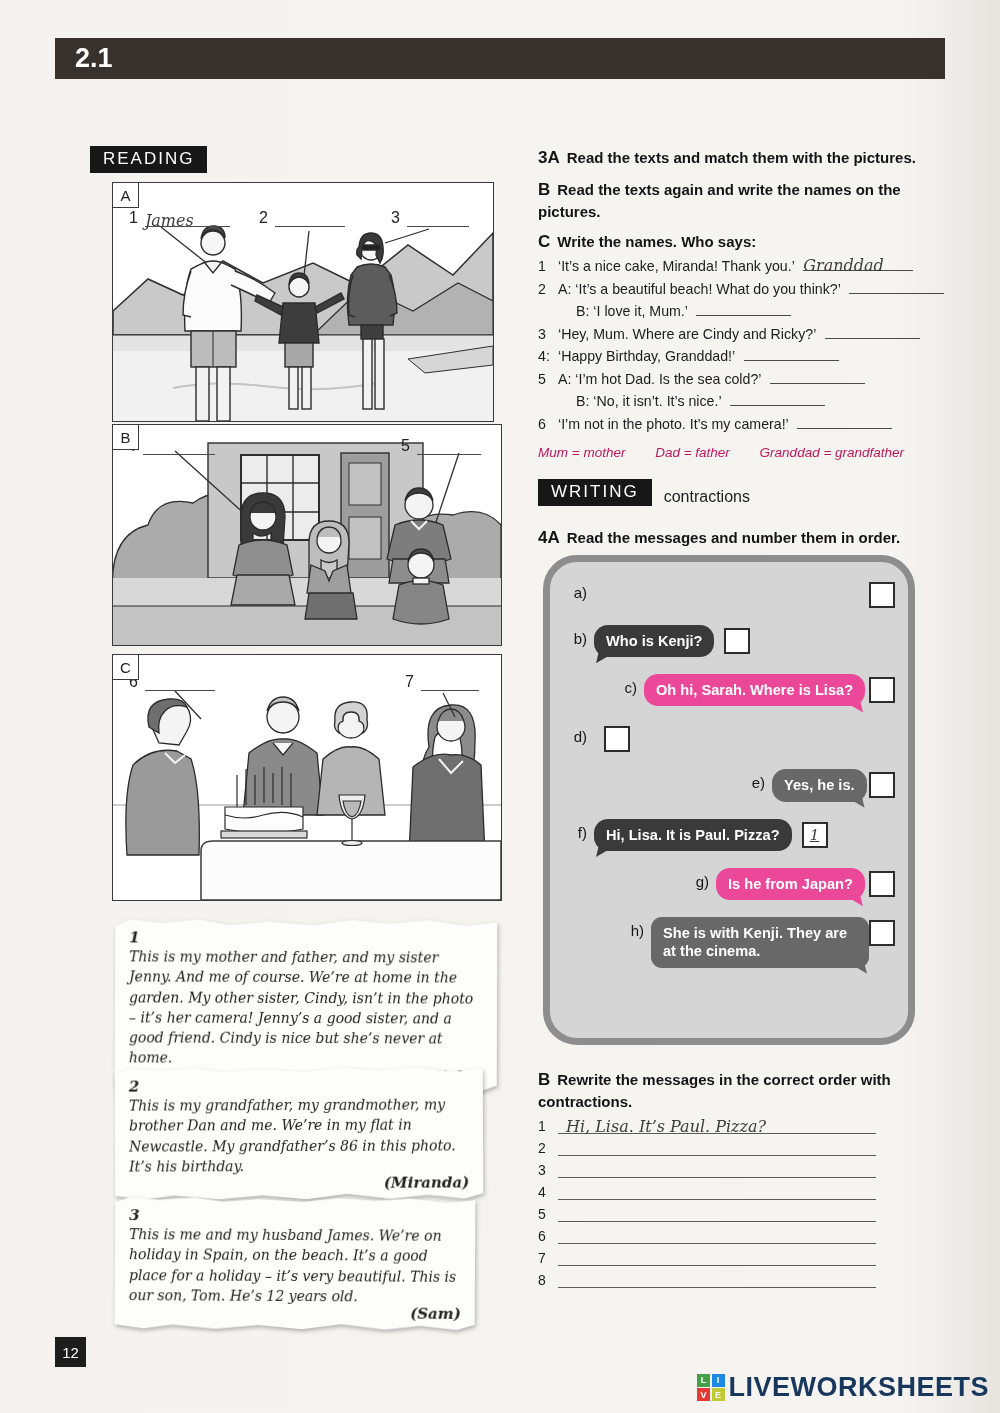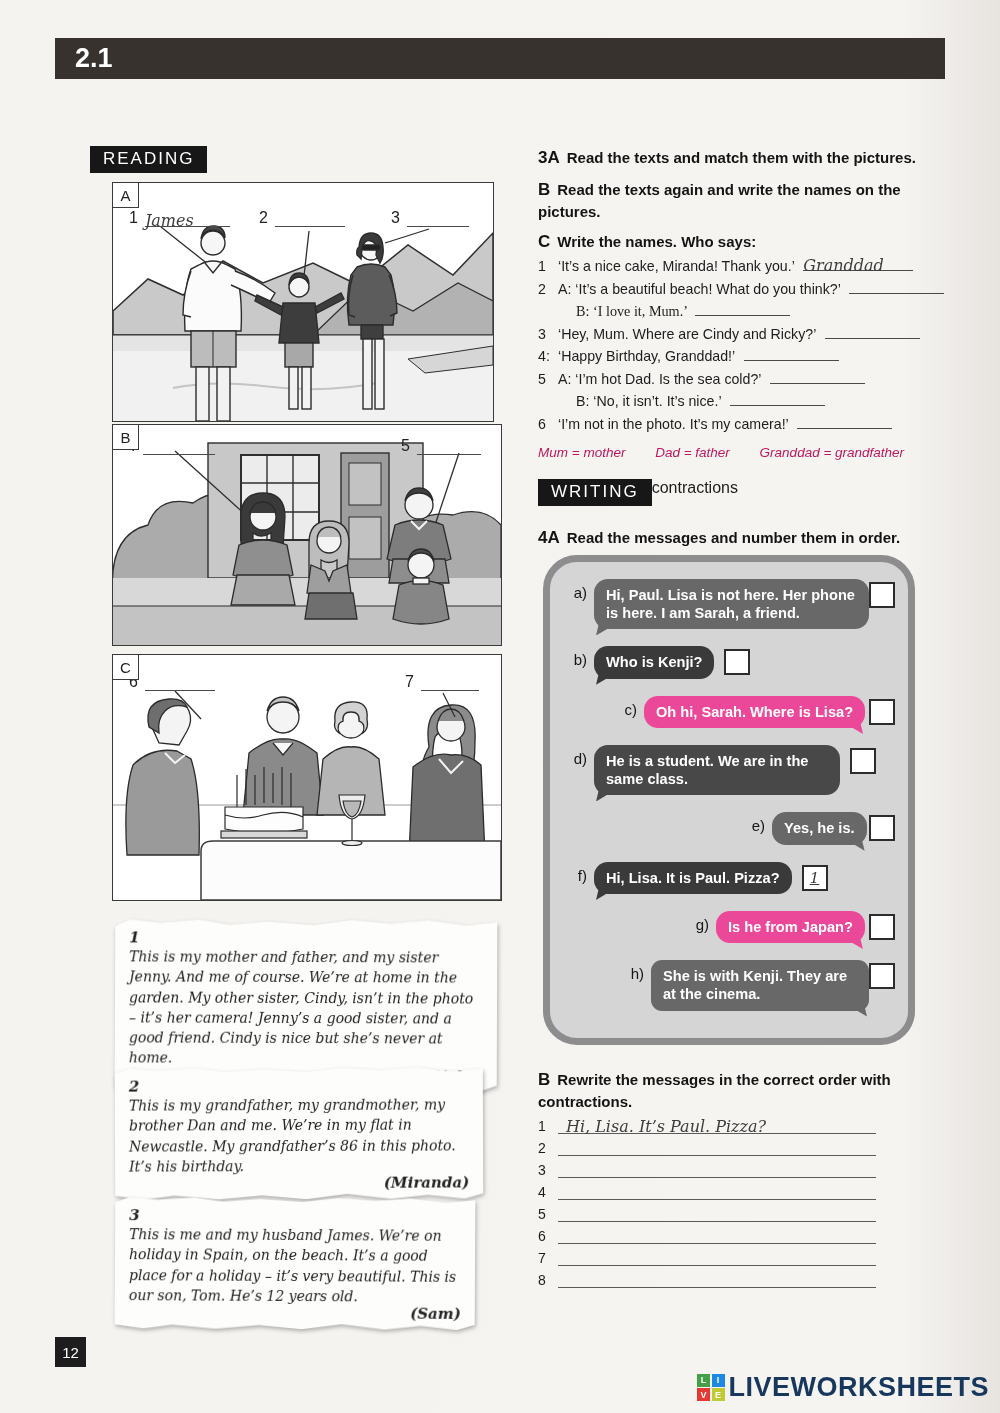--- a/index.html
+++ b/index.html
@@ -316,21 +316,21 @@
         <span class="c-text"><span>‘It’s a nice cake, Miranda! Thank you.’</span>
           <span class="blank w110"><span class="hand">Granddad</span></span></span>
       </div>
       <div class="c-item">
         <span class="c-num">2</span>
         <span class="c-text"><span>A: ‘It’s a beautiful beach! What do you think?’</span>
           <span class="blank w95"></span></span>
       </div>
       <div class="c-item">
         <span class="c-num"></span>
-        <span class="c-text" style="padding-left:18px;font-family:Liberation Serif, serif;"><span>B: ‘I love it, Mum.’</span>
+        <span class="c-text" style="padding-left:18px;"><span>B: ‘I love it, Mum.’</span>
           <span class="blank w95"></span></span>
       </div>
       <div class="c-item">
         <span class="c-num">3</span>
         <span class="c-text"><span>‘Hey, Mum. Where are Cindy and Ricky?’</span>
           <span class="blank w95"></span></span>
       </div>
       <div class="c-item">
         <span class="c-num">4:</span>
         <span class="c-text"><span>‘Happy Birthday, Granddad!’</span>
@@ -352,54 +352,52 @@
           <span class="blank w95"></span></span>
       </div>
     </div>
 
     <div class="rblock gloss" style="top:298px;">
       <span>Mum = mother</span>
       <span>Dad = father</span>
       <span>Granddad = grandfather</span>
     </div>
 
-    <div class="rblock" style="top:332px;display:flex;align-items:flex-start;gap:0;">
+    <div class="rblock" style="top:332px;display:flex;align-items:flex-end;gap:12px;">
       <span class="badge">WRITING</span>
       <span class="badge-sub">contractions</span>
     </div>
 
     <div class="rblock ins" style="top:380px;">
       <span class="num">4A</span><span>Read the messages and number them in order.</span>
     </div>
 
     <div class="phone rblock" style="top:408px;">
       <div class="msg-row r0">
         <span class="msg-label">a)</span>
-        <div class="bubble shade-mid tail-left"><span>Hi, Paul. Lisa is not here. Her phone is here. I am Sarah, a friend.</span></div>
         <div class="cbx push">
             <span class="hand"></span>
           </div>
       </div>
       <div class="msg-row r1">
         <span class="msg-label">b)</span>
         <div class="bubble shade-dark tail-left"><span>Who is Kenji?</span></div>
         <div class="cbx">
             <span class="hand"></span>
           </div>
       </div>
       <div class="msg-row r2">
         <span class="msg-label">c)</span>
         <div class="bubble shade-light tail-right"><span>Oh hi, Sarah. Where is Lisa?</span></div>
         <div class="cbx push">
             <span class="hand"></span>
           </div>
       </div>
       <div class="msg-row r3">
         <span class="msg-label">d)</span>
-        <div class="bubble shade-dark2 tail-left"><span>He is a student. We are in the same class.</span></div>
         <div class="cbx">
             <span class="hand"></span>
           </div>
       </div>
       <div class="msg-row r4">
         <span class="msg-label">e)</span>
         <div class="bubble shade-mid tail-right"><span>Yes, he is.</span></div>
         <div class="cbx push">
             <span class="hand"></span>
           </div>

